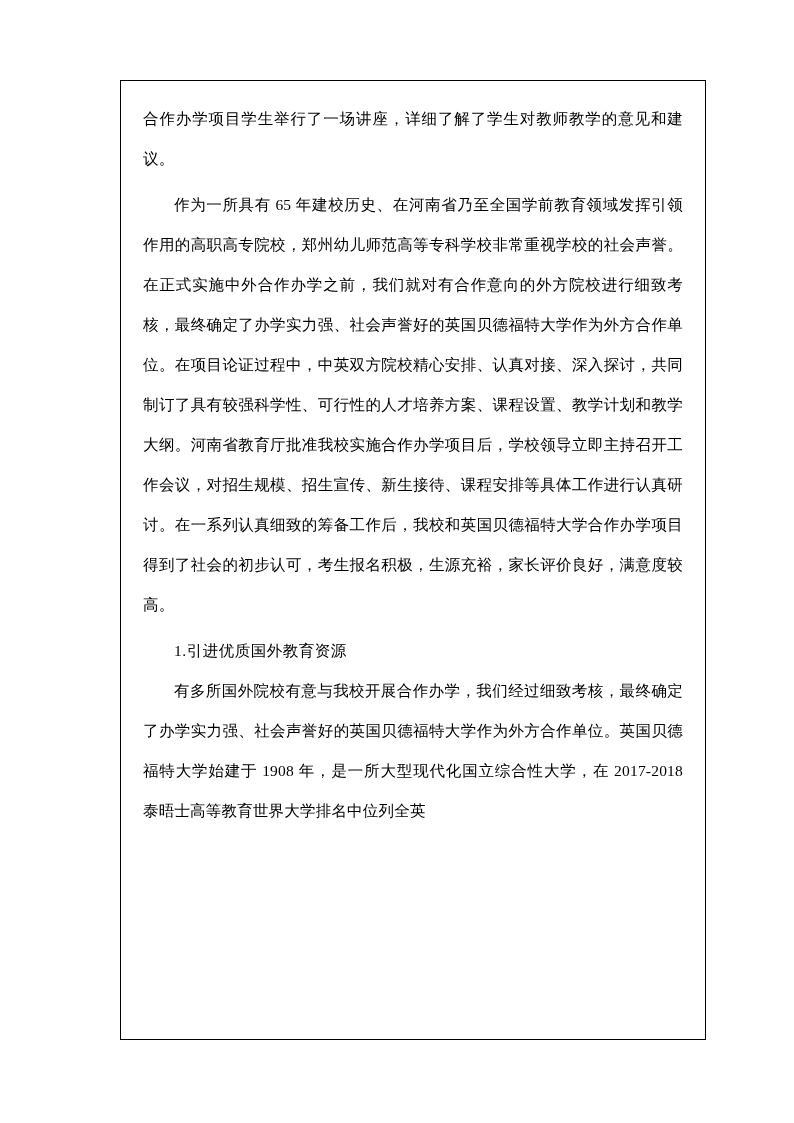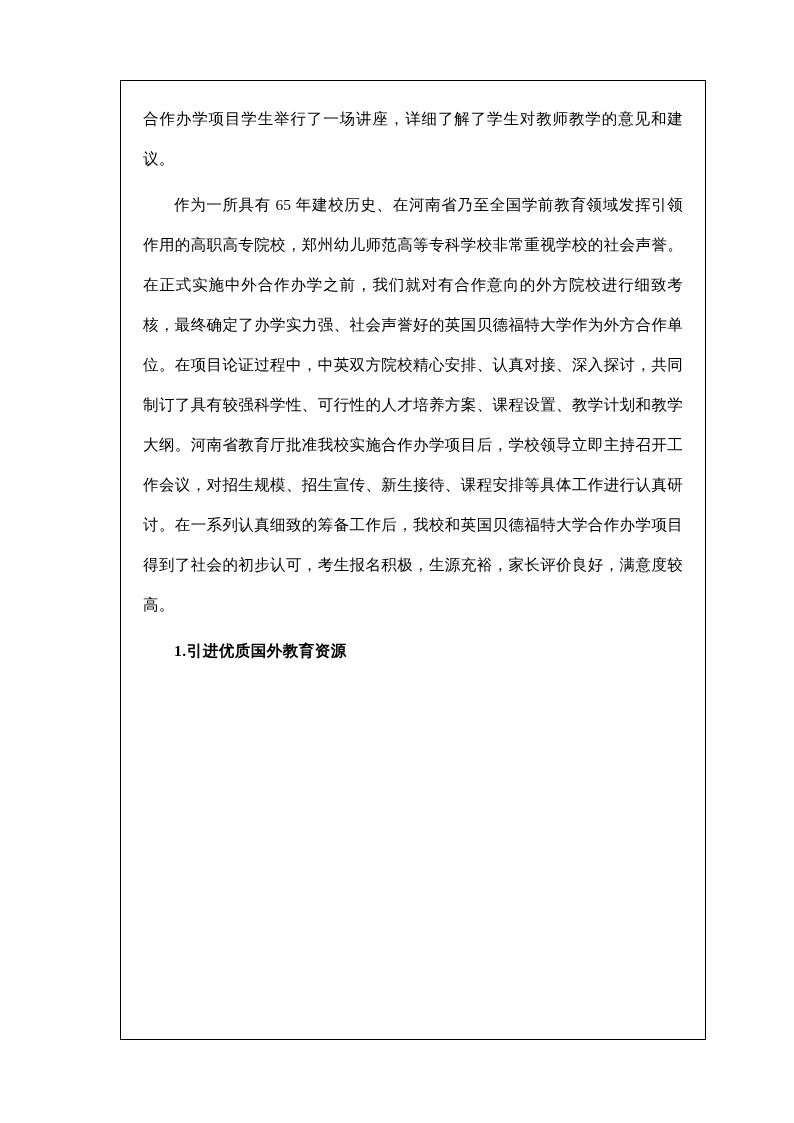--- a/index.html
+++ b/index.html
@@ -62,21 +62,21 @@
     font-weight: bold;
     text-indent: 2em;
     font-family: "Liberation Sans", "DejaVu Sans", sans-serif;
     letter-spacing: 1px;
   }
 
   h3.sub-heading {
     margin: 0;
     font-size: 15.5px;
     line-height: 40px;
-    font-weight: bold;
+    font-weight: normal;
     text-indent: 2em;
     font-family: "Liberation Serif", "DejaVu Serif", serif;
     letter-spacing: 0.5px;
   }
 
   .spacer-sm { height: 6px; }
 </style>
 </head>
 <body>
 
@@ -89,16 +89,17 @@
       <div class="spacer-sm"></div>
 
 
       <p class="body-text indent">作为一所具有 65 年建校历史、在河南省乃至全国学前教育领域发挥引领作用的高职高专院校，郑州幼儿师范高等专科学校非常重视学校的社会声誉。在正式实施中外合作办学之前，我们就对有合作意向的外方院校进行细致考核，最终确定了办学实力强、社会声誉好的英国贝德福特大学作为外方合作单位。在项目论证过程中，中英双方院校精心安排、认真对接、深入探讨，共同制订了具有较强科学性、可行性的人才培养方案、课程设置、教学计划和教学大纲。河南省教育厅批准我校实施合作办学项目后，学校领导立即主持召开工作会议，对招生规模、招生宣传、新生接待、课程安排等具体工作进行认真研讨。在一系列认真细致的筹备工作后，我校和英国贝德福特大学合作办学项目得到了社会的初步认可，考生报名积极，生源充裕，家长评价良好，满意度较高。</p>
 
       <div class="spacer-sm"></div>
 
 
       <h3 class="sub-heading">1.引进优质国外教育资源</h3>
 
+      <p class="body-text indent">有多所国外院校有意与我校开展合作办学，我们经过细致考核，最终确定了办学实力强、社会声誉好的英国贝德福特大学作为外方合作单位。英国贝德福特大学始建于 1908 年，是一所大型现代化国立综合性大学，在 2017-2018 泰晤士高等教育世界大学排名中位列全英</p>
 
     </div>
   </div>
 </div>
 
 </body></html>

